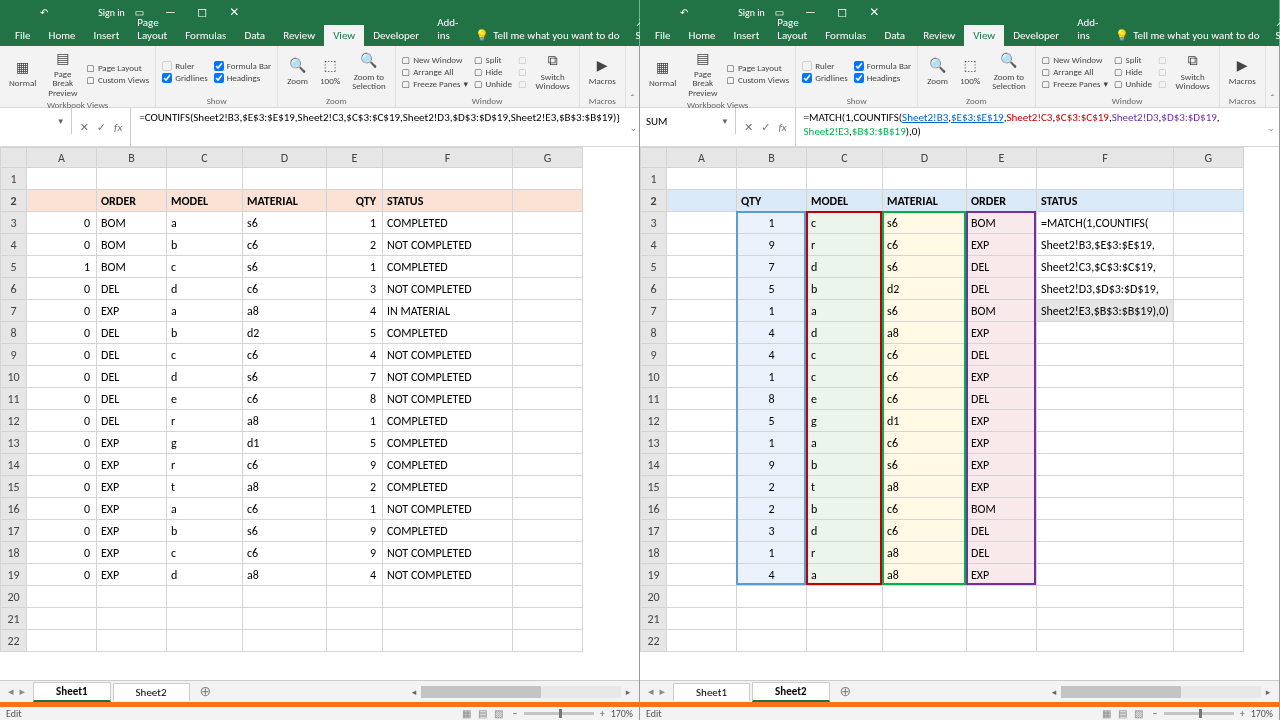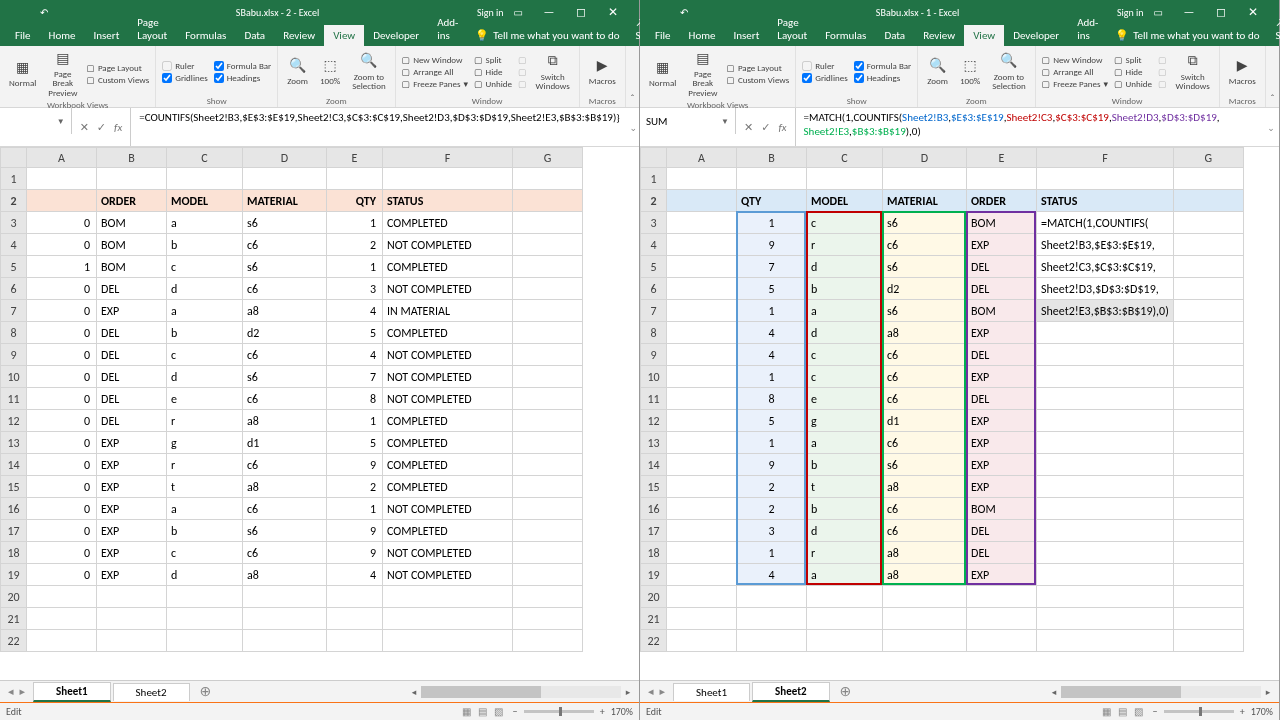--- a/index.html
+++ b/index.html
@@ -38,21 +38,21 @@
 .ribbon .collapse { width:18px; display:flex; align-items:flex-end; justify-content:center; color:#666; font-size:10px; padding-bottom:2px; }
 
 
 .formula-row { display:flex; align-items:stretch; border-bottom:1px solid #d7d7d7; background:#fff; }
 .name-box { width:96px; height:26px; border-right:1px solid #ccc; display:flex; align-items:center; padding:0 6px; font-size:11px; justify-content:space-between; }
 .name-box .dd { color:#666; font-size:8px; }
 .fn-icons { display:flex; align-items:center; gap:8px; padding:0 8px; color:#777; font-size:11px; border-right:1px solid #ccc; }
 .fn-icons .fx { font-style:italic; }
 .formula-input { flex:1; padding:3px 8px; font-size:11px; line-height:1.25; white-space:pre-wrap; display:flex; flex-wrap:wrap; align-content:flex-start;text-align:right; }
 .formula-input.tall { min-height:38px; }
-.f-blue { color:#0066cc; }
+.f-blue { color:#0066cc;text-decoration:underline; }
 .f-red { color:#c00000; }
 .f-purple { color:#7030a0; }
 .f-green { color:#00b050; }
 .formula-row .drop { width:16px; display:flex; align-items:center; justify-content:center; color:#888; font-size:9px; }
 
 
 .sheet-area { flex:1; display:flex; flex-direction:column; overflow:hidden; position:relative; }
 .grid-wrap { flex:1; overflow:hidden; position:relative; }
 table.grid { border-collapse:collapse; table-layout:fixed; }
 .grid th, .grid td { border:1px solid #d4d4d4; height:22px; font-size:12px; padding:0 4px; text-align:left; white-space:nowrap; overflow:hidden; }
@@ -76,21 +76,21 @@
 .sheet-tabs .nav { display:flex; gap:6px; padding:0 8px; color:#888; }
 .sheet-tabs .tab { padding:2px 22px; border:1px solid #ccc; border-bottom:none; background:#fff; margin-right:2px; }
 .sheet-tabs .tab.active { border-bottom:2px solid #217346; font-weight:bold; }
 .sheet-tabs .add { color:#888; padding:0 8px; font-size:14px; }
 .sheet-tabs .hscroll { flex:1; display:flex; align-items:center; justify-content:flex-end; padding-right:4px; }
 .hscroll .track { width:200px; height:12px; background:#e8e8e8; position:relative; }
 .hscroll .thumb { position:absolute; left:0; top:0; height:12px; width:120px; background:#c4c4c4; }
 .hscroll .arr { width:14px; text-align:center; color:#666; font-size:9px; }
 
 
-.status-bar { height:18px; background:#f3f3f3; border-top:1px solid #f97316; display:flex; align-items:center; font-size:10px; color:#555; padding:0 6px; justify-content:space-between; }
+.status-bar { height:18px; background:#f3f3f3; border-top:5px solid #f97316; display:flex; align-items:center; font-size:10px; color:#555; padding:0 6px; justify-content:space-between; }
 .status-bar .right { display:flex; align-items:center; gap:6px; }
 .view-icons span { display:inline-block; width:16px; text-align:center; color:#888; }
 .zoom-slider { width:70px; height:3px; background:#c4c4c4; position:relative; }
 .zoom-slider::after { content:""; position:absolute; left:50%; top:-3px; width:3px; height:9px; background:#777; }
 
 .cell-edit-overflow td { overflow:visible; }
 </style>
 </head>
 <body>
 
@@ -99,21 +99,20 @@
     <div class="qat">
       <span class="autosave">
           <span>AutoSave</span>
           <span class="switch"></span>
         </span>
       <span>💾</span>
       <span>↶</span>
       <span>↷</span>
       <span>⬚</span>
     </div>
-    <div class="title-text">SBabu.xlsx - 2 - Excel</div>
     <div class="right">
       <span>Sign in</span>
       <span>▭</span>
       <span class="win-btns">
         <span>—</span>
         <span>◻</span>
         <span>✕</span>
       </span>
     </div>
   </div>
@@ -527,21 +526,20 @@
     <div class="qat">
       <span class="autosave">
           <span>AutoSave</span>
           <span class="switch"></span>
         </span>
       <span>💾</span>
       <span>↶</span>
       <span>↷</span>
       <span>⬚</span>
     </div>
-    <div class="title-text">SBabu.xlsx - 1 - Excel</div>
     <div class="right">
       <span>Sign in</span>
       <span>▭</span>
       <span class="win-btns">
         <span>—</span>
         <span>◻</span>
         <span>✕</span>
       </span>
     </div>
   </div>

